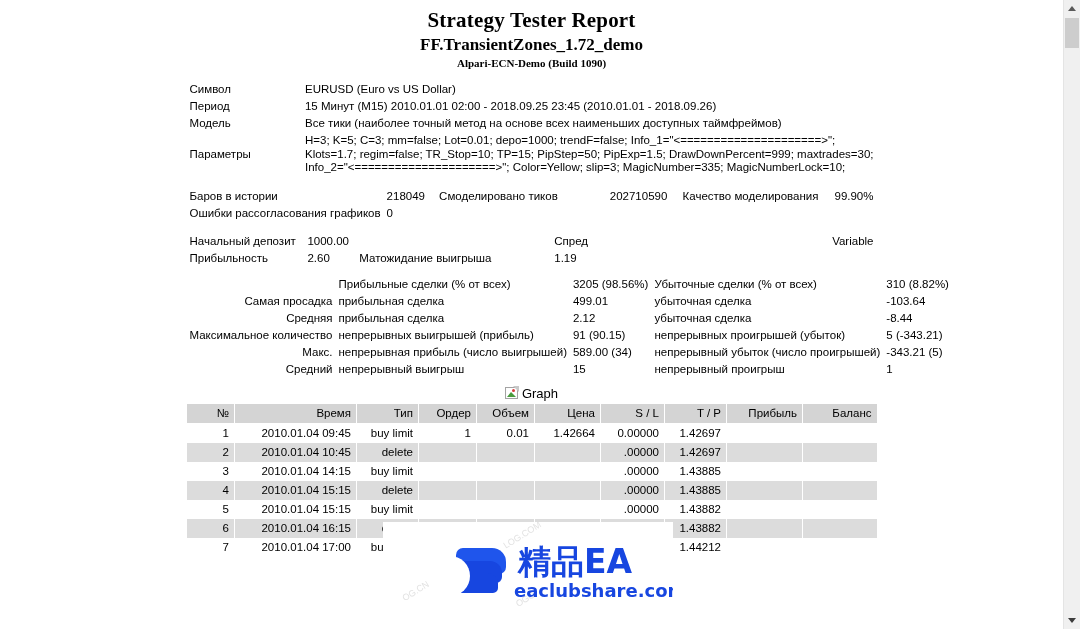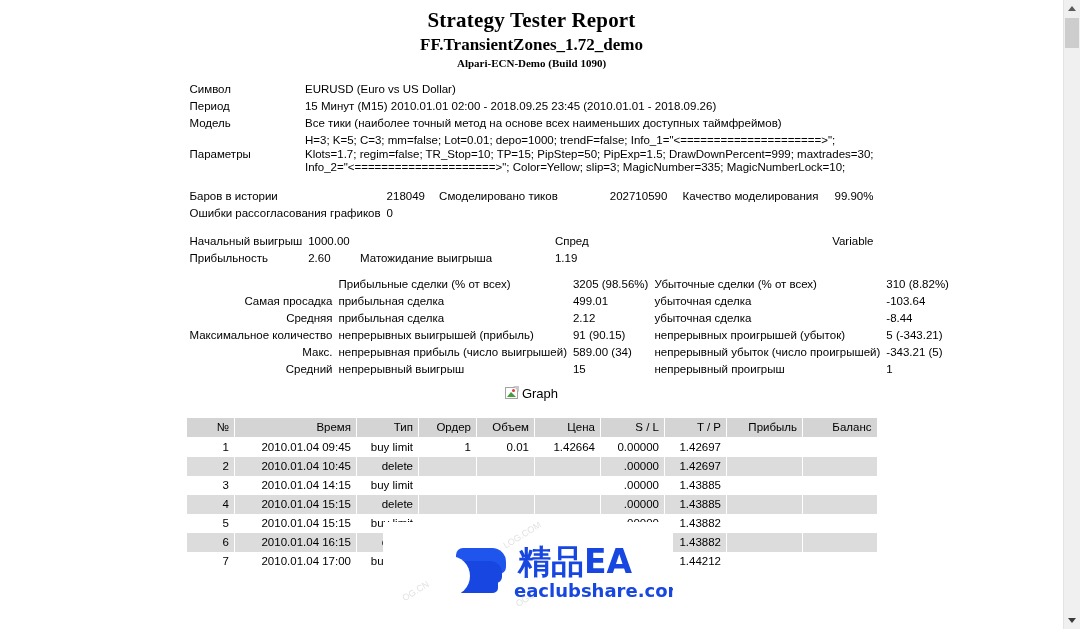--- a/index.html
+++ b/index.html
@@ -78,21 +78,21 @@
   .wrap  { white-space: normal; }
 
   .gap-top { height: 11px; }
   .gap-sm  { height: 9px; }
 
   .params-cell { white-space: normal; line-height: 13.5px; }
 
   
   .graph-block {
     text-align: center;
-    margin: 6px 0 17px 0;
+    margin: 6px 0 3px 0;
     height: 17px;
   }
   .broken-img {
     display: inline-block;
     vertical-align: middle;
     width: 15px;
     height: 15px;
     position: relative;
     margin-right: 2px;
   }
@@ -321,21 +321,21 @@
         <td colspan="4"></td>
       </tr>
     </tbody>
       </table>
 
     <div class="gap-top"></div>
 
     <table class="rep">
       <tbody>
           <tr>
-        <td class="lbl" style="width:112px">Начальный выигрыш</td>
+        <td class="lbl" style="width:112px">Начальный депозит</td>
         <td class="num" style="width:46px;text-align:left">1000.00</td>
         <td class="lbl" style="width:190px"></td>
         <td class="num" style="width:100px">Спред</td>
         <td class="lbl" style="width:170px"></td>
         <td class="num">Variable</td>
       </tr>
       <tr>
         <td class="lbl">Прибыльность</td>
         <td class="num">2.60</td>
         <td class="lbl">Матожидание выигрыша</td>

